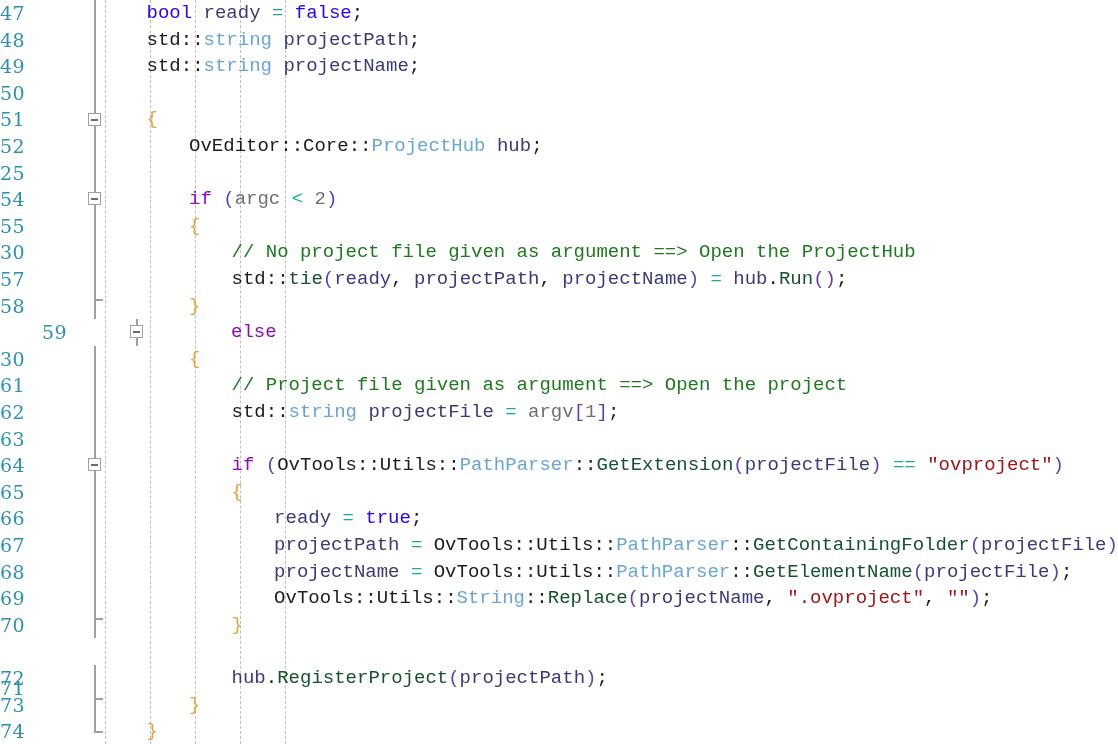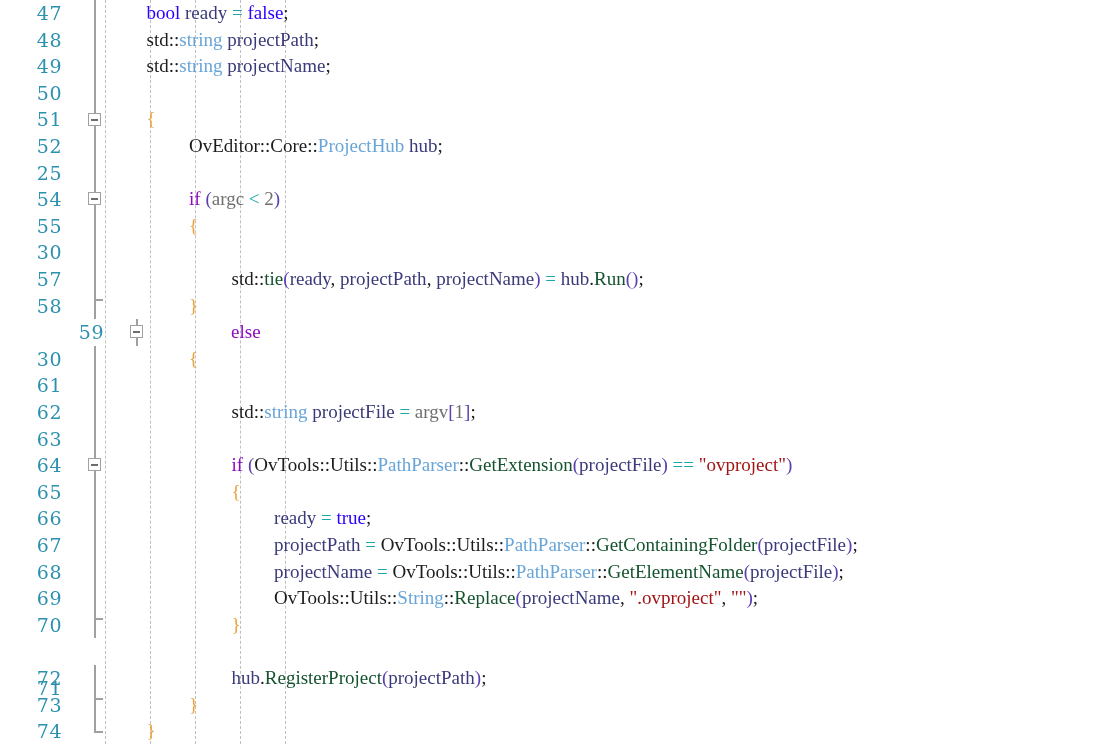--- a/index.html
+++ b/index.html
@@ -28,21 +28,21 @@
     line-height: 26.6px;
     white-space: pre;
   }
 
   
   .lineno {
     position: absolute;
     left: 0;
     top: 0;
     width: 62px;
-    text-align: right;
+    text-align: left;
     color: #2b91af;
     font-family: "DejaVu Serif", "Liberation Serif", serif;
     font-size: 19px;
     letter-spacing: 0.5px;
   }
 
   
   .foldcol {
     position: absolute;
     left: 88px;
@@ -102,21 +102,21 @@
     width: 0;
     height: 744px;
     border-left: 1px dashed #bfbfbf;
   }
 
   
   .code {
     position: absolute;
     left: 104px;
     top: 0;
-    font-family: Liberation Serif, serif;
+    font-family: Liberation Mono, monospace;
     font-size: 19px;
     letter-spacing: 0px;
     white-space: pre;
   }
 
   
   .tok-plain   { color: #1c1c1c; }
   .tok-kw      { color: #8f08c4; }   
   .tok-type    { color: #2b00ff; }   
   .tok-class   { color: #68a5d8; }   
@@ -143,26 +143,26 @@
   <div id="rows">
       <div class="row" style="top: 0px; position: absolute; left: 0px; right: 0px;"><div class="lineno">47</div><div class="foldcol"><div class="foldline"></div></div><div class="code" style="left: 146.52px;"><span class="tok-type">bool</span><span class="tok-plain"> </span><span class="tok-id">ready</span><span class="tok-plain"> </span><span class="tok-op">=</span><span class="tok-plain"> </span><span class="tok-type">false</span><span class="tok-plain">;</span></div></div>
       <div class="row" style="top: 26.6px; position: absolute; left: 0px; right: 0px;"><div class="lineno">48</div><div class="foldcol"><div class="foldline"></div></div><div class="code" style="left: 146.52px;"><span class="tok-plain">std</span><span class="tok-plain">::</span><span class="tok-class">string</span><span class="tok-plain"> </span><span class="tok-id">projectPath</span><span class="tok-plain">;</span></div></div>
       <div class="row" style="top: 53.2px; position: absolute; left: 0px; right: 0px;"><div class="lineno">49</div><div class="foldcol"><div class="foldline"></div></div><div class="code" style="left: 146.52px;"><span class="tok-plain">std</span><span class="tok-plain">::</span><span class="tok-class">string</span><span class="tok-plain"> </span><span class="tok-id">projectName</span><span class="tok-plain">;</span></div></div>
       <div class="row" style="top: 79.8px; position: absolute; left: 0px; right: 0px;"><div class="lineno">50</div><div class="foldcol"><div class="foldline"></div></div><div class="code" style="left: 104px;"></div></div>
       <div class="row" style="top: 106.4px; position: absolute; left: 0px; right: 0px;"><div class="lineno">51</div><div class="foldcol"><div class="foldline"></div><div class="foldbox"></div></div><div class="code" style="left: 146.52px;"><span class="tok-brace">{</span></div></div>
       <div class="row" style="top: 133px; position: absolute; left: 0px; right: 0px;"><div class="lineno">52</div><div class="foldcol"><div class="foldline"></div></div><div class="code" style="left: 189.04px;"><span class="tok-plain">OvEditor</span><span class="tok-plain">::</span><span class="tok-plain">Core</span><span class="tok-plain">::</span><span class="tok-class">ProjectHub</span><span class="tok-plain"> </span><span class="tok-id">hub</span><span class="tok-plain">;</span></div></div>
       <div class="row" style="top: 159.6px; position: absolute; left: 0px; right: 0px;"><div class="lineno">25</div><div class="foldcol"><div class="foldline"></div></div><div class="code" style="left: 104px;"></div></div>
       <div class="row" style="top: 186.2px; position: absolute; left: 0px; right: 0px;"><div class="lineno">54</div><div class="foldcol"><div class="foldline"></div><div class="foldbox"></div></div><div class="code" style="left: 189.04px;"><span class="tok-kw">if</span><span class="tok-plain"> </span><span class="tok-paren">(</span><span class="tok-dim">argc</span><span class="tok-plain"> </span><span class="tok-op">&lt;</span><span class="tok-plain"> </span><span class="tok-dim">2</span><span class="tok-paren">)</span></div></div>
       <div class="row" style="top: 212.8px; position: absolute; left: 0px; right: 0px;"><div class="lineno">55</div><div class="foldcol"><div class="foldline"></div></div><div class="code" style="left: 189.04px;"><span class="tok-brace">{</span></div></div>
-      <div class="row" style="top: 239.4px; position: absolute; left: 0px; right: 0px;"><div class="lineno">30</div><div class="foldcol"><div class="foldline"></div></div></div>
+      <div class="row" style="top: 239.4px; position: absolute; left: 0px; right: 0px;"><div class="lineno">30</div><div class="foldcol"><div class="foldline"></div></div><div class="code" style="left: 231.56px;"><span class="tok-comment">// No project file given as argument ==&gt; Open the ProjectHub</span></div></div>
       <div class="row" style="top: 266px; position: absolute; left: 0px; right: 0px;"><div class="lineno">57</div><div class="foldcol"><div class="foldline"></div></div><div class="code" style="left: 231.56px;"><span class="tok-plain">std</span><span class="tok-plain">::</span><span class="tok-fn">tie</span><span class="tok-paren">(</span><span class="tok-id">ready</span><span class="tok-plain">, </span><span class="tok-id">projectPath</span><span class="tok-plain">, </span><span class="tok-id">projectName</span><span class="tok-paren">)</span><span class="tok-plain"> </span><span class="tok-op">=</span><span class="tok-plain"> </span><span class="tok-id">hub</span><span class="tok-plain">.</span><span class="tok-fn">Run</span><span class="tok-paren">(</span><span class="tok-paren">)</span><span class="tok-plain">;</span></div></div>
       <div class="row" style="top: 292.6px; position: absolute; left: 0px; right: 0px;"><div class="lineno">58</div><div class="foldcol"><div class="foldline"></div><div class="foldfoot" style="top: 6px;"></div></div><div class="code" style="left: 189.04px;"><span class="tok-brace">}</span></div></div>
       <div class="row" style="top: 319.2px; position: absolute; left: 0px; right: 0px; margin-left: 42px;"><div class="lineno">59</div><div class="foldcol"><div class="foldline"></div><div class="foldbox"></div></div><div class="code" style="left: 189.04px;"><span class="tok-kw">else</span></div></div>
       <div class="row" style="top: 345.8px; position: absolute; left: 0px; right: 0px;"><div class="lineno">30</div><div class="foldcol"><div class="foldline"></div></div><div class="code" style="left: 189.04px;"><span class="tok-brace">{</span></div></div>
-      <div class="row" style="top: 372.4px; position: absolute; left: 0px; right: 0px;"><div class="lineno">61</div><div class="foldcol"><div class="foldline"></div></div></div>
+      <div class="row" style="top: 372.4px; position: absolute; left: 0px; right: 0px;"><div class="lineno">61</div><div class="foldcol"><div class="foldline"></div></div><div class="code" style="left: 231.56px;"><span class="tok-comment">// Project file given as argument ==&gt; Open the project</span></div></div>
       <div class="row" style="top: 399px; position: absolute; left: 0px; right: 0px;"><div class="lineno">62</div><div class="foldcol"><div class="foldline"></div></div><div class="code" style="left: 231.56px;"><span class="tok-plain">std</span><span class="tok-plain">::</span><span class="tok-class">string</span><span class="tok-plain"> </span><span class="tok-id">projectFile</span><span class="tok-plain"> </span><span class="tok-op">=</span><span class="tok-plain"> </span><span class="tok-dim">argv</span><span class="tok-paren">[</span><span class="tok-dim">1</span><span class="tok-paren">]</span><span class="tok-plain">;</span></div></div>
       <div class="row" style="top: 425.6px; position: absolute; left: 0px; right: 0px;"><div class="lineno">63</div><div class="foldcol"><div class="foldline"></div></div><div class="code" style="left: 104px;"></div></div>
       <div class="row" style="top: 452.2px; position: absolute; left: 0px; right: 0px;"><div class="lineno">64</div><div class="foldcol"><div class="foldline"></div><div class="foldbox"></div></div><div class="code" style="left: 231.56px;"><span class="tok-kw">if</span><span class="tok-plain"> </span><span class="tok-paren">(</span><span class="tok-plain">OvTools</span><span class="tok-plain">::</span><span class="tok-plain">Utils</span><span class="tok-plain">::</span><span class="tok-class">PathParser</span><span class="tok-plain">::</span><span class="tok-fn">GetExtension</span><span class="tok-paren">(</span><span class="tok-id">projectFile</span><span class="tok-paren">)</span><span class="tok-plain"> </span><span class="tok-op">==</span><span class="tok-plain"> </span><span class="tok-str">"ovproject"</span><span class="tok-paren">)</span></div></div>
       <div class="row" style="top: 478.8px; position: absolute; left: 0px; right: 0px;"><div class="lineno">65</div><div class="foldcol"><div class="foldline"></div></div><div class="code" style="left: 231.56px;"><span class="tok-brace">{</span></div></div>
       <div class="row" style="top: 505.4px; position: absolute; left: 0px; right: 0px;"><div class="lineno">66</div><div class="foldcol"><div class="foldline"></div></div><div class="code" style="left: 274.08px;"><span class="tok-id">ready</span><span class="tok-plain"> </span><span class="tok-op">=</span><span class="tok-plain"> </span><span class="tok-type">true</span><span class="tok-plain">;</span></div></div>
       <div class="row" style="top: 532px; position: absolute; left: 0px; right: 0px;"><div class="lineno">67</div><div class="foldcol"><div class="foldline"></div></div><div class="code" style="left: 274.08px;"><span class="tok-id">projectPath</span><span class="tok-plain"> </span><span class="tok-op">=</span><span class="tok-plain"> </span><span class="tok-plain">OvTools</span><span class="tok-plain">::</span><span class="tok-plain">Utils</span><span class="tok-plain">::</span><span class="tok-class">PathParser</span><span class="tok-plain">::</span><span class="tok-fn">GetContainingFolder</span><span class="tok-paren">(</span><span class="tok-id">projectFile</span><span class="tok-paren">)</span><span class="tok-plain">;</span></div></div>
       <div class="row" style="top: 558.6px; position: absolute; left: 0px; right: 0px;"><div class="lineno">68</div><div class="foldcol"><div class="foldline"></div></div><div class="code" style="left: 274.08px;"><span class="tok-id">projectName</span><span class="tok-plain"> </span><span class="tok-op">=</span><span class="tok-plain"> </span><span class="tok-plain">OvTools</span><span class="tok-plain">::</span><span class="tok-plain">Utils</span><span class="tok-plain">::</span><span class="tok-class">PathParser</span><span class="tok-plain">::</span><span class="tok-fn">GetElementName</span><span class="tok-paren">(</span><span class="tok-id">projectFile</span><span class="tok-paren">)</span><span class="tok-plain">;</span></div></div>
       <div class="row" style="top: 585.2px; position: absolute; left: 0px; right: 0px;"><div class="lineno">69</div><div class="foldcol"><div class="foldline"></div></div><div class="code" style="left: 274.08px;"><span class="tok-plain">OvTools</span><span class="tok-plain">::</span><span class="tok-plain">Utils</span><span class="tok-plain">::</span><span class="tok-class">String</span><span class="tok-plain">::</span><span class="tok-fn">Replace</span><span class="tok-paren">(</span><span class="tok-id">projectName</span><span class="tok-plain">, </span><span class="tok-str">".ovproject"</span><span class="tok-plain">, </span><span class="tok-str">""</span><span class="tok-paren">)</span><span class="tok-plain">;</span></div></div>
       <div class="row" style="top: 611.8px; position: absolute; left: 0px; right: 0px;"><div class="lineno">70</div><div class="foldcol"><div class="foldline"></div><div class="foldfoot" style="top: 6px;"></div></div><div class="code" style="left: 231.56px;"><span class="tok-brace">}</span></div></div>
       <div class="row" style="top: 675px; position: absolute; left: 0px; right: 0px;"><div class="lineno">71</div><div class="foldcol"><div class="foldline"></div></div><div class="code" style="left: 104px;"></div></div>

